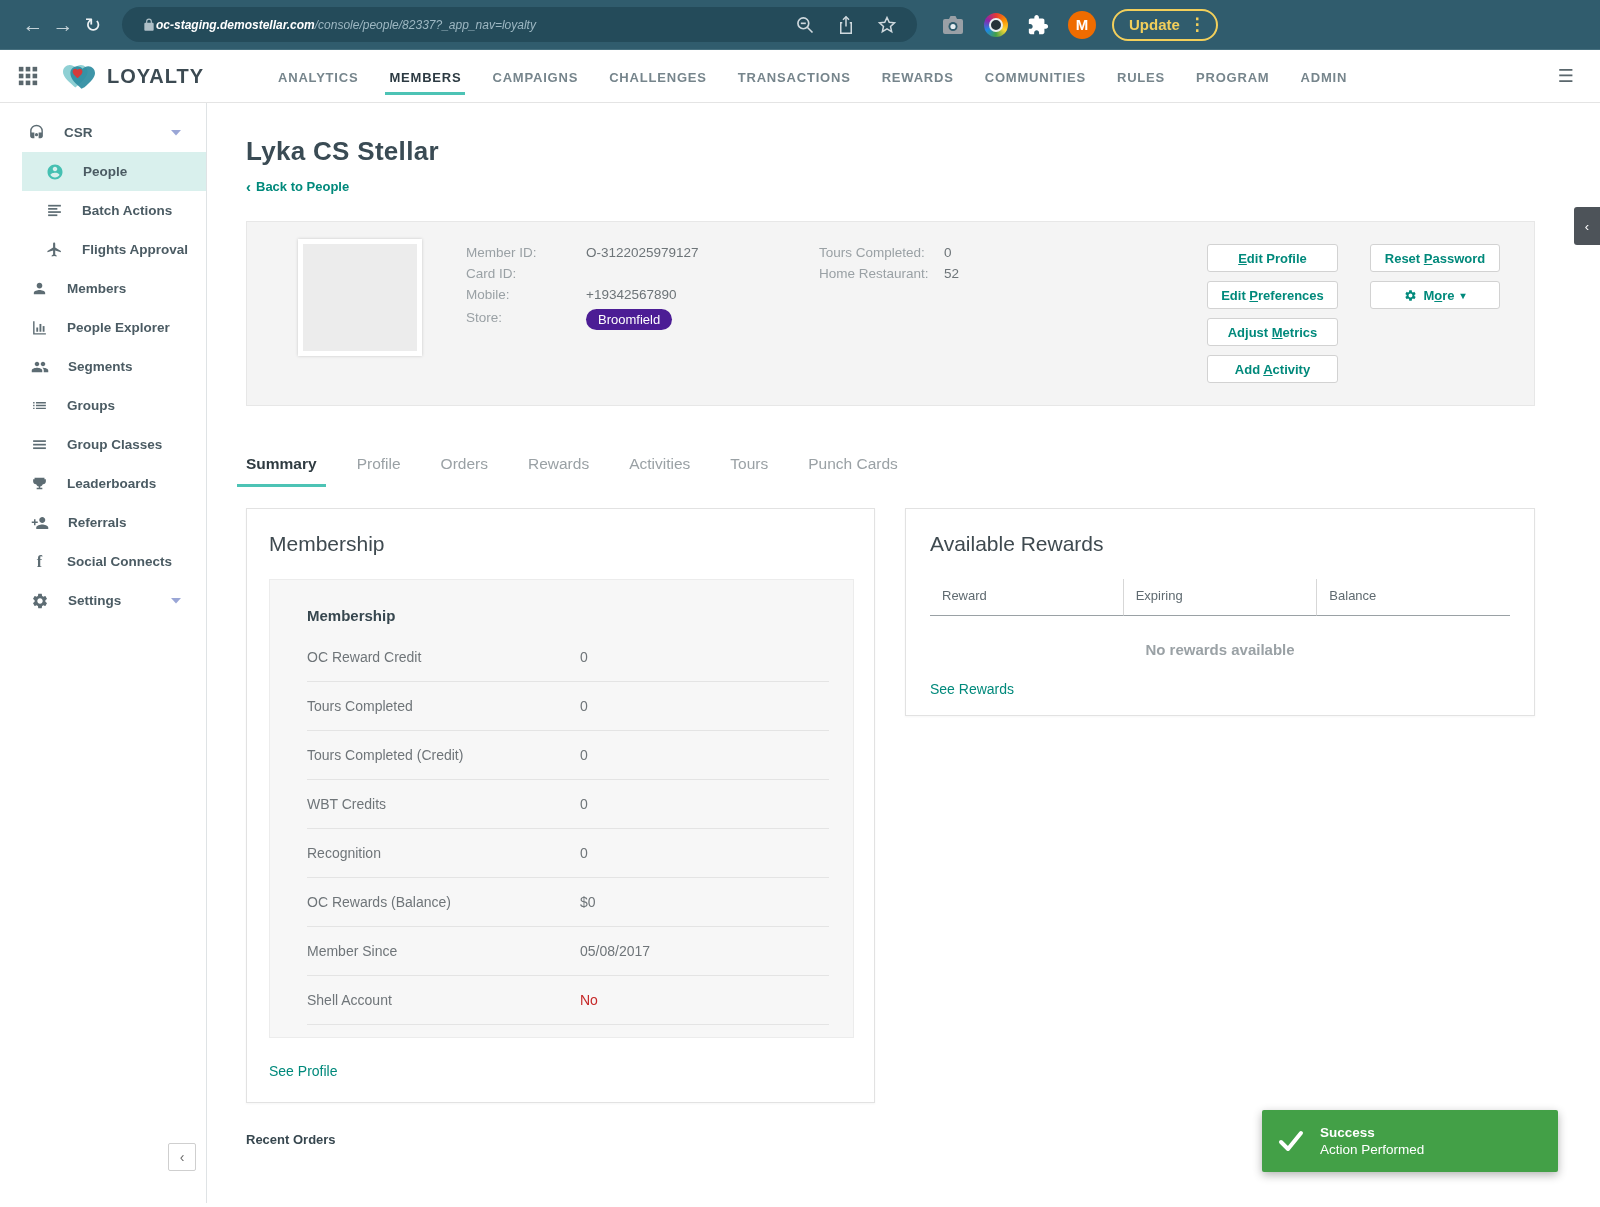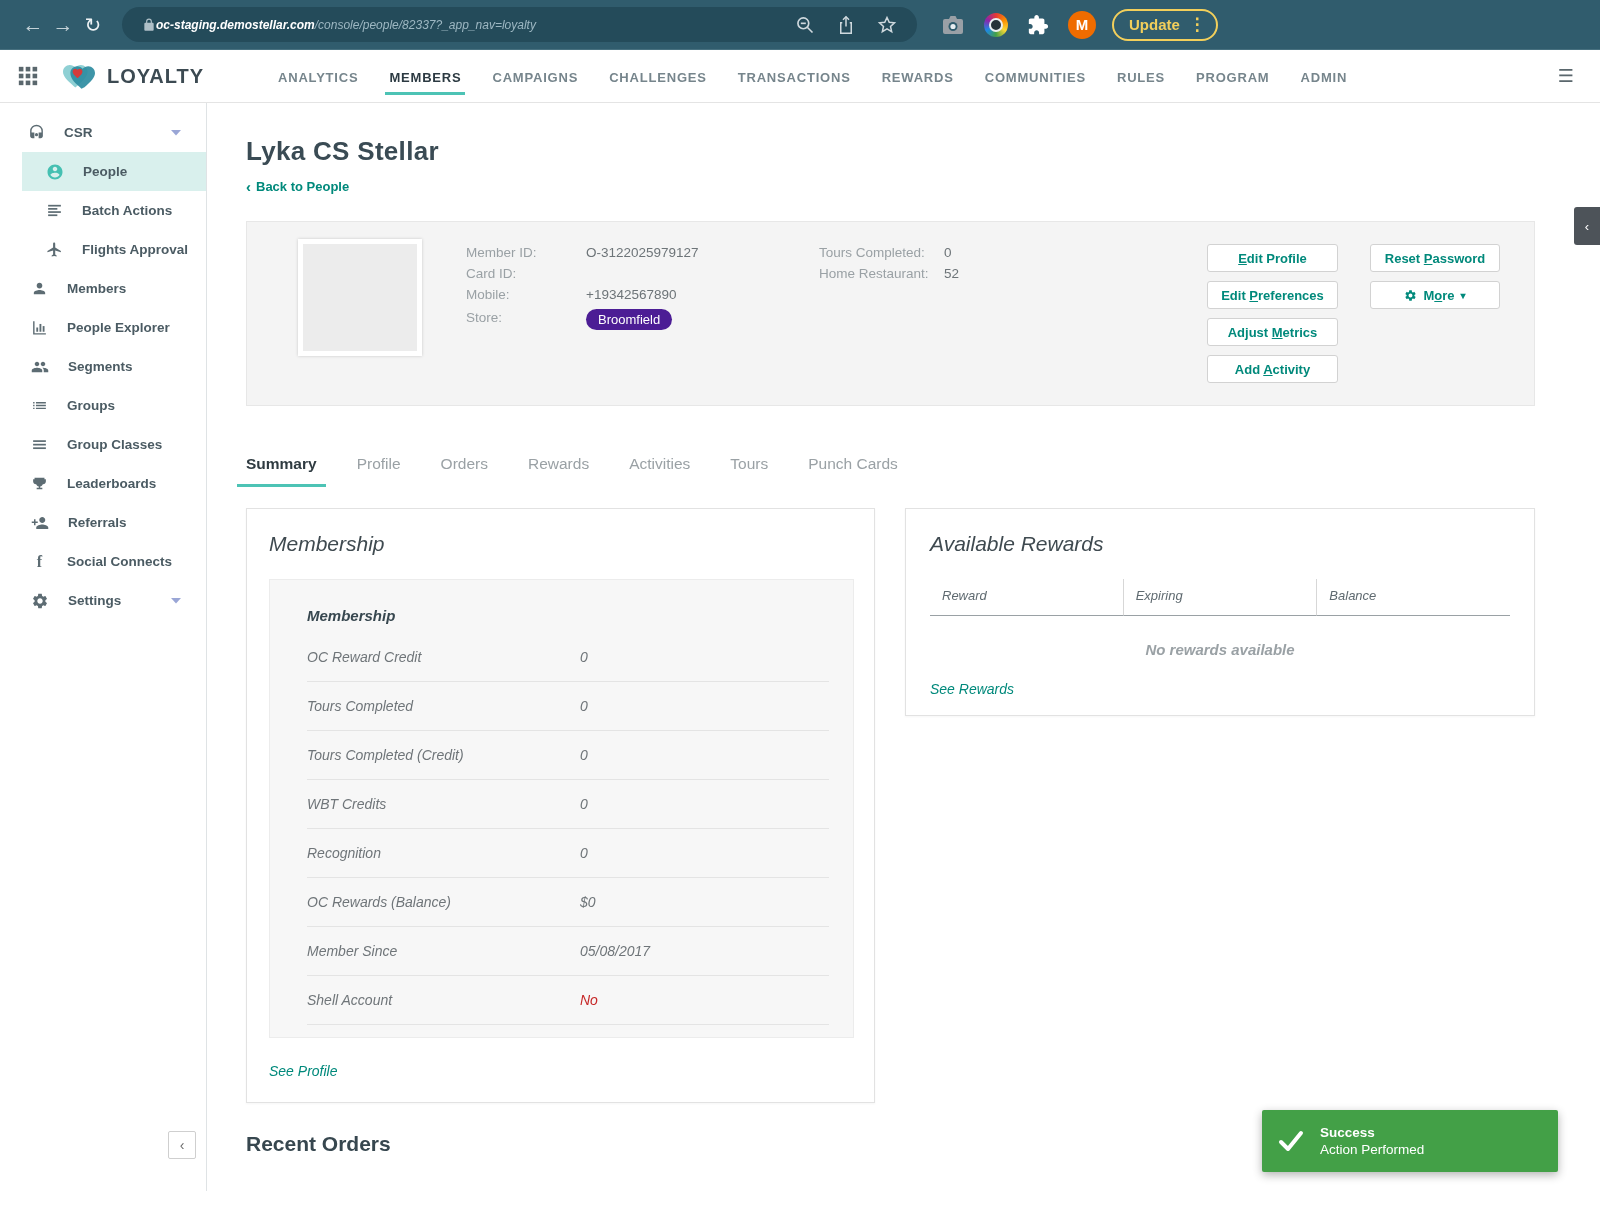--- a/index.html
+++ b/index.html
@@ -27,21 +27,21 @@
   .grid-icon { margin-left:17px; color:#5a676d; }
   .brand-logo { margin-left:24px; }
   .brand-name { margin-left:12px; font-size:20px; letter-spacing:1px; color:#3c4a52; font-weight:bold; }
   #main-nav { display:flex; align-items:center; gap:31px; margin-left:74px; }
   .nav-item { font-size:13px; font-weight:bold; letter-spacing:.8px; color:#76858c; cursor:pointer; position:relative; padding:19px 0 16px; }
   .nav-item.active { color:#2c3a42; }
   .nav-item.active::after { content:""; position:absolute; left:-4px; right:-4px; bottom:6px; height:3px; background:#4dc3b5; }
   .hamburger { margin-left:auto; margin-right:26px; color:#5a676d; font-size:18px; cursor:pointer; }
 
   
-  #sidebar { position:absolute; top:103px; left:0; width:207px; bottom:16px; background:#fff; border-right:1px solid #dfe3e5; padding-top:10px; }
+  #sidebar { position:absolute; top:103px; left:0; width:207px; bottom:4px; background:#fff; border-right:1px solid #dfe3e5; padding-top:10px; }
   .si { display:flex; align-items:center; height:39px; padding-left:31px; gap:19px; font-size:13.5px; font-weight:bold; color:#4b5b63; cursor:pointer; }
   .si .ic { color:#5d6c73; flex:0 0 auto; }
   .si.sub { padding-left:46px; margin-left:0; }
   .si.active { background:#d9f0ed; margin-left:22px; padding-left:24px; }
   .si.active .ic { color:#45c0b2; }
   .si .chev { margin-left:auto; margin-right:24px; color:#9aa6d6; }
   .collapse-btn { position:absolute; bottom:32px; right:10px; width:28px; height:28px; background:#fff; border:1px solid #cfcfcf; border-radius:2px; color:#6a6a6a; font-size:14px; display:flex; align-items:center; justify-content:center; cursor:pointer; }
 
   
   #main { position:absolute; top:103px; left:207px; right:0; bottom:0; overflow:hidden; padding:0 65px 0 39px; }
@@ -64,40 +64,40 @@
   .tbtn .u { text-decoration:underline; }
   .caret { font-size:10px; }
 
   .side-tab { position:absolute; right:0; top:207px; width:26px; height:38px; background:#4d5359; color:#fff; border-radius:3px 0 0 3px; display:flex; align-items:center; justify-content:center; font-size:13px; cursor:pointer; }
 
   #tabs { margin-top:49px; display:flex; gap:40px; align-items:flex-end; }
   .tab { font-size:15.5px; color:#9aa1a5; padding-bottom:14px; position:relative; cursor:pointer; }
   .tab.active { color:#2f3b41; font-weight:bold; }
   .tab.active::after { content:""; position:absolute; left:-9px; right:-9px; bottom:0; height:3px; background:#4dc3b5; }
 
-  .columns { margin-top:21px; display:flex; gap:30px; align-items:flex-start;font-style:italic; }
+  .columns { margin-top:21px; display:flex; gap:30px; align-items:flex-start; }
   .card { background:#fff; border:1px solid #e2e2e2; box-shadow:0 1px 2px rgba(0,0,0,.04); }
   .card-title { font-size:21px; color:#3f4a50; font-weight:normal; }
 
   .mem-card { width:629px; padding:23px 20px 22px 22px; }
   .panel { margin-top:23px; background:#f7f7f7; border:1px solid #ececec; padding:27px 24px 12px 37px; }
   .panel-title { font-size:15px; font-weight:bold; color:#37474f; }
   .rows { margin-top:9px; }
   .mrow { display:flex; align-items:center; height:49px; border-bottom:1px solid #e4e4e4; font-size:14px; color:#6f7579; }
   .mrow .ml { flex:0 0 273px; }
   .mrow .mv.red { color:#c62828; }
   .see-link { margin-top:25px; font-size:14px; color:#00897b; cursor:pointer; display:inline-block; }
 
   .rew-card { width:630px; padding:23px 24px 22px 24px; height:208px; }
   .rew-head { margin-top:23px; display:flex; }
   .rhc { flex:1 1 0; font-size:13px; color:#5f6a70; padding:9px 0 12px 12px; border-bottom:1px solid #9aa1a5; }
   .rhc + .rhc { border-left:1px solid #d7d7d7; }
   .rew-empty { text-align:center; margin-top:25px; font-size:15px; font-weight:bold; color:#9aa1a5; }
 
-  .recent-title { margin-top:29px; font-size:21px; font-weight:bold; color:#37474f; }
+  .recent-title { margin-top:29px; font-size:13px; font-weight:bold; color:#37474f; }
 
   
   #toast { position:absolute; right:42px; bottom:35px; width:296px; height:62px; background:#43a047; border-radius:2px; box-shadow:0 3px 10px rgba(0,0,0,.3); display:flex; align-items:center; padding:0 16px; gap:16px; color:#fff; }
   .toast-title { font-size:13.5px; font-weight:bold; }
   .toast-msg { font-size:13.5px; margin-top:2px; }
 </style>
 </head>
 <body>
 
 <div id="chrome">

